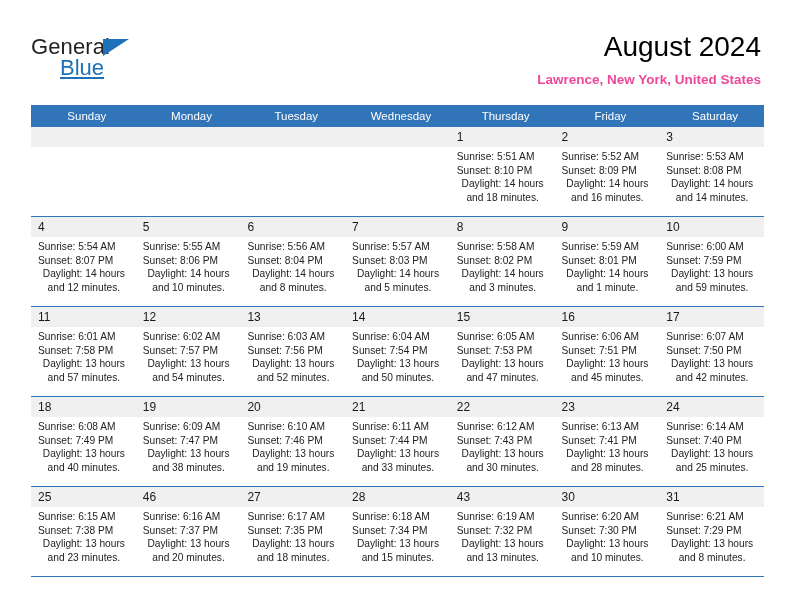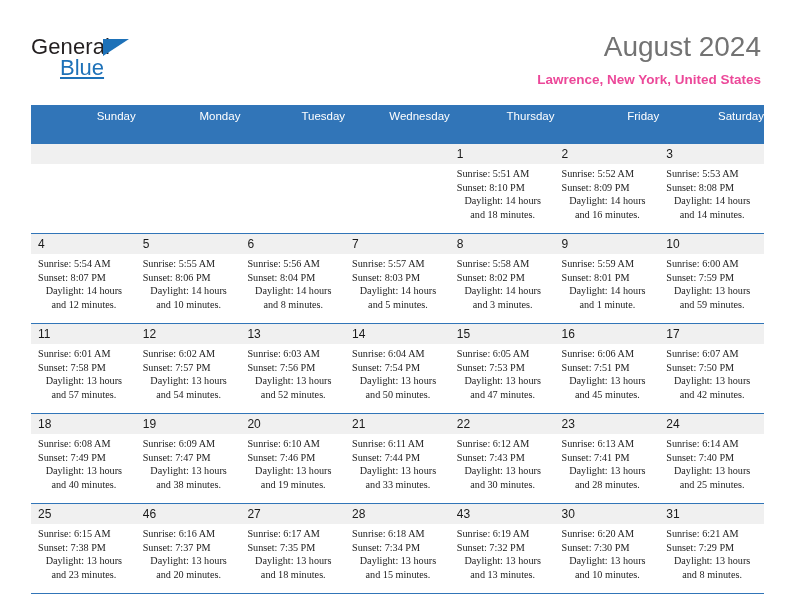--- a/index.html
+++ b/index.html
@@ -66,21 +66,21 @@
   }
   .title-block {
     position: absolute;
     right: 31px;
     top: 30px;
     text-align: right;
   }
   .month-title {
     font-size: 28px;
     font-weight: normal;
-    color: #737373;
+    color: #000000;
     line-height: 34px;
     white-space: nowrap;
   }
   .location {
     margin-top: 8px;
     font-size: 13.5px;
     font-weight: bold;
     color: #ec4899;
     line-height: 16px;
     white-space: nowrap;
@@ -93,22 +93,22 @@
     top: 105px;
     width: 733px;
     border-collapse: collapse;
     table-layout: fixed;
   }
   .calendar th {
     background: #3175b8;
     color: #ffffff;
     font-size: 11.5px;
     font-weight: normal;
-    text-align: right;
-    padding: 5px 0 22px 7px;
+    text-align: center;
+    padding: 5px 0 5px 7px;
     height: 11px;
     border: none;
   }
   .calendar td {
     vertical-align: top;
     padding: 0;
     border: none;
     border-top: 1.3px solid #3175b8;
     height: 89px;
   }
@@ -131,21 +131,20 @@
     line-height: 14px;
   }
   .cell.empty .daynum {
     color: transparent;
   }
   .details {
     padding: 3px 6px 0 7px;
     font-size: 10.2px;
     line-height: 13.6px;
     color: #222222;
-    font-family: Liberation Serif, serif;
   }
   .details div {
     white-space: nowrap;
   }
   .details .wrap {
     white-space: normal;
     text-align: center;
   }
 </style>
 </head>

